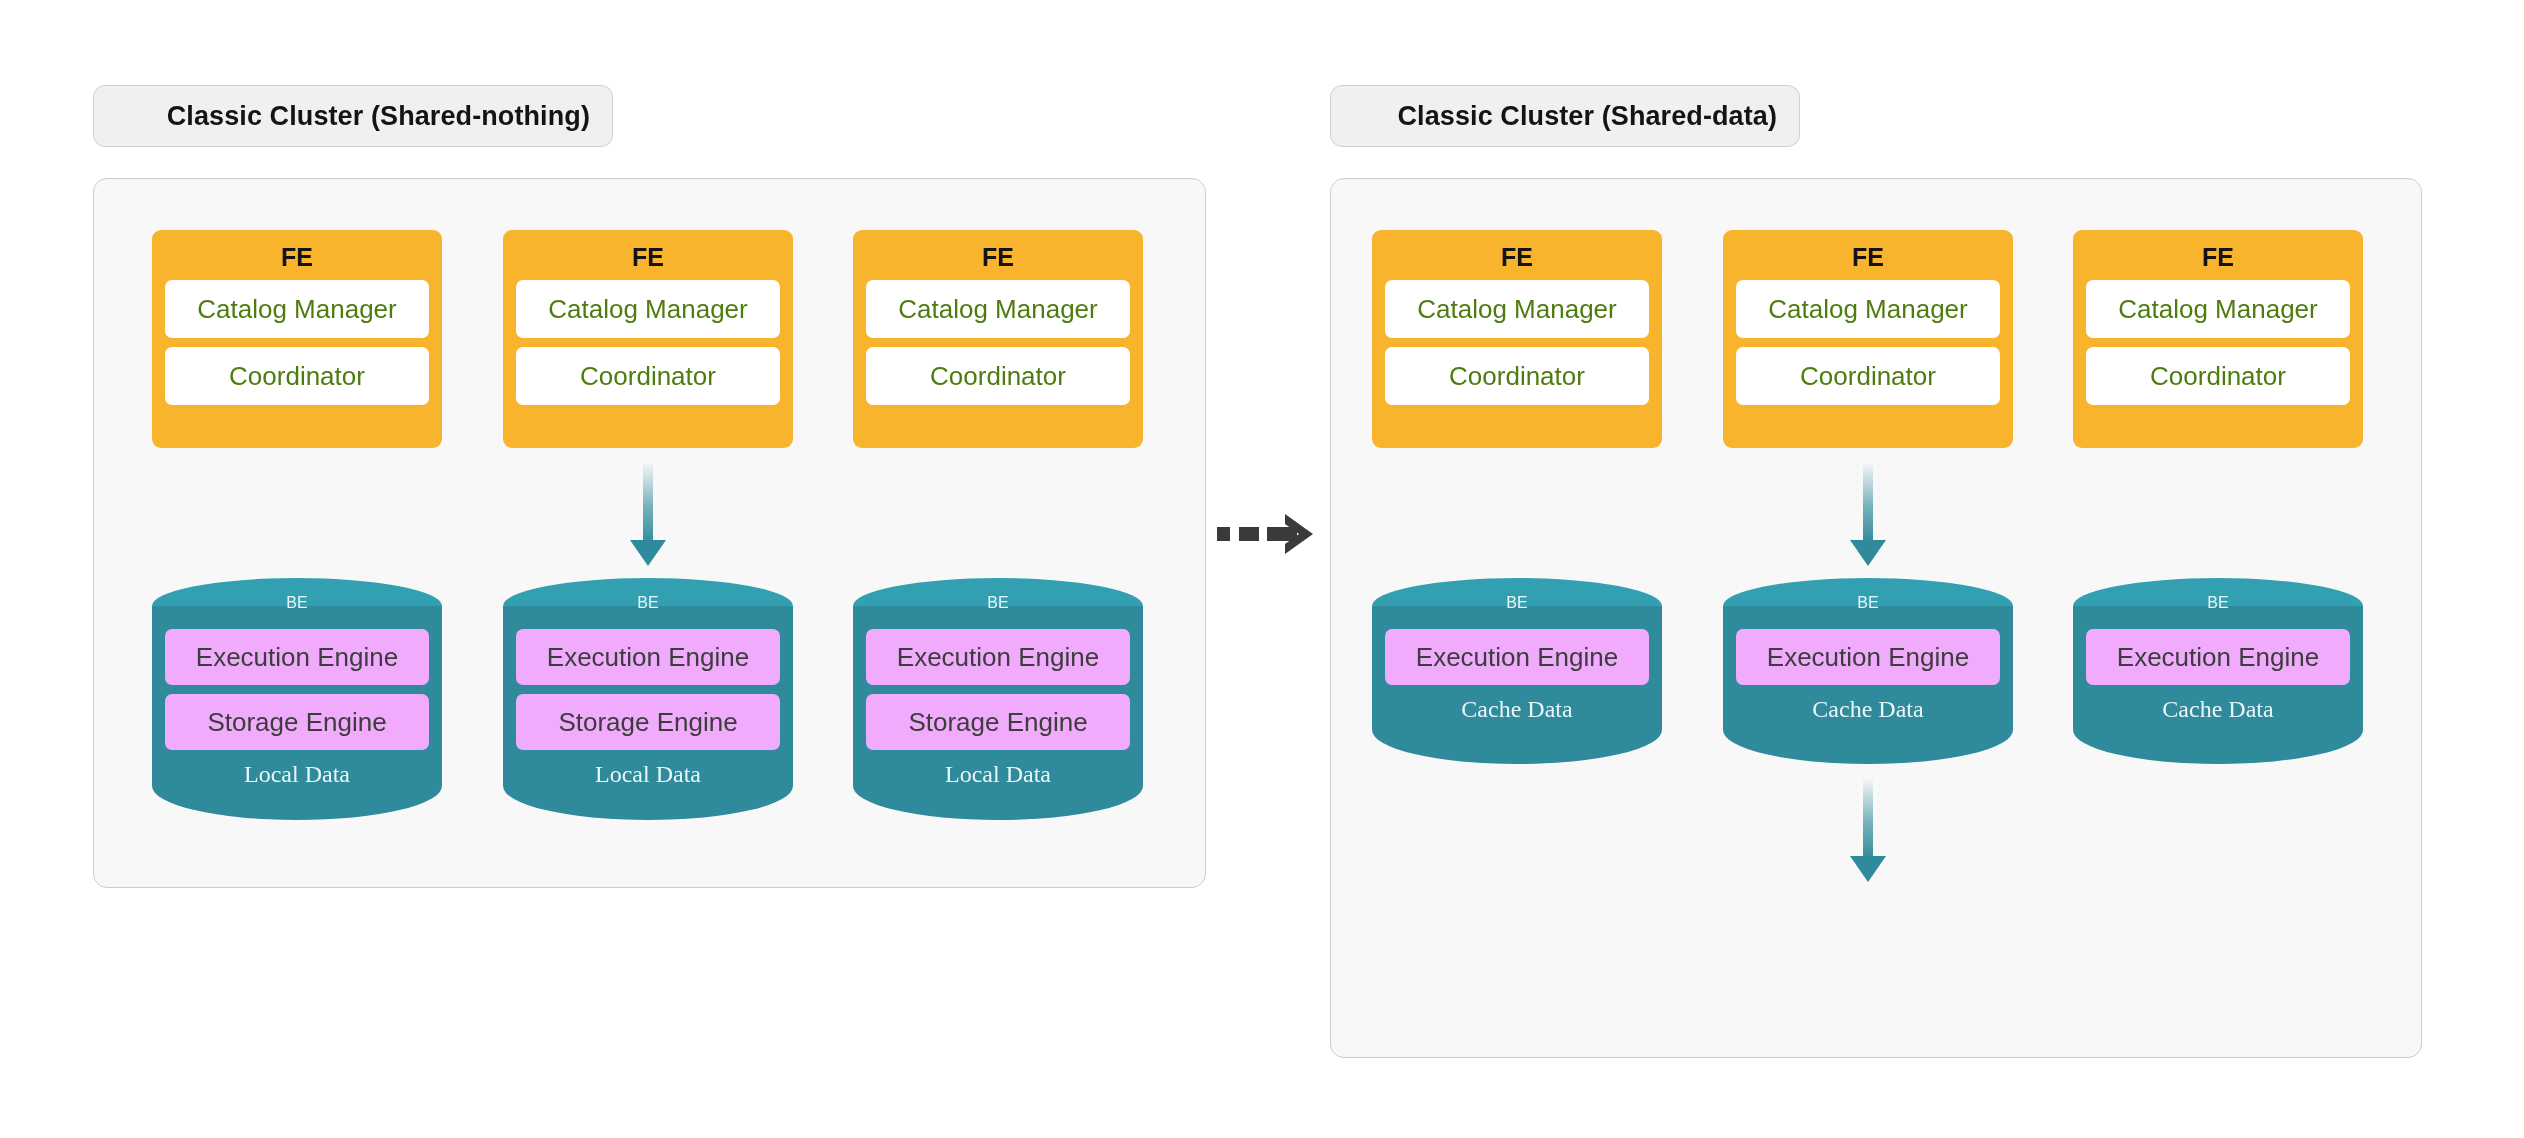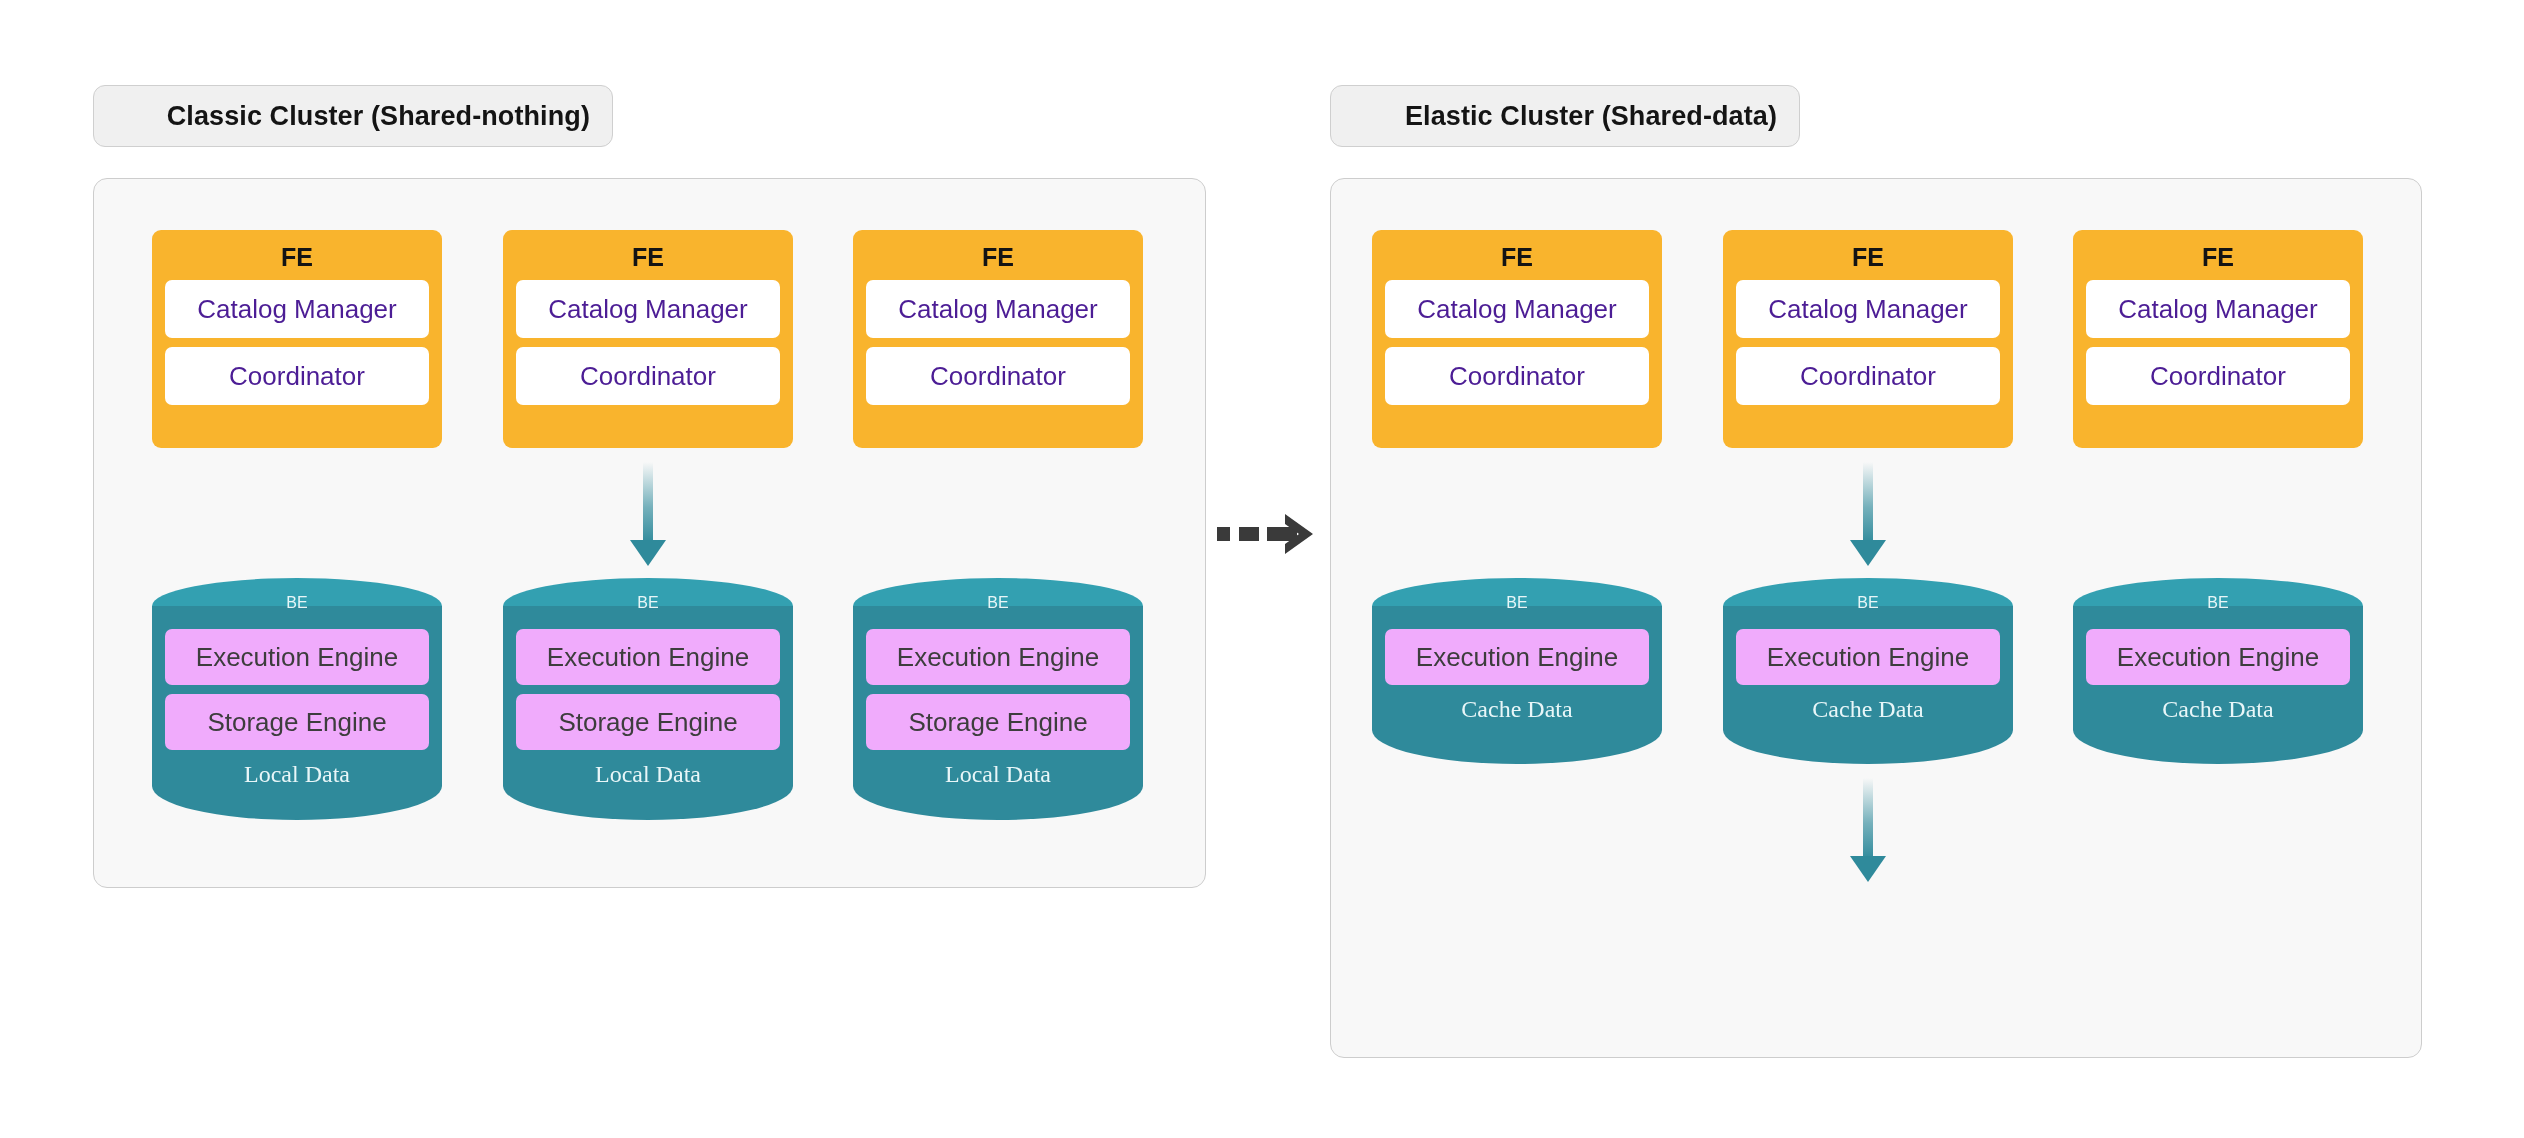--- a/index.html
+++ b/index.html
@@ -64,21 +64,21 @@
     margin-bottom: 6px;
   }
   .fe-slot {
     background: #ffffff;
     border-radius: 7px;
     height: 58px;
     display: flex;
     align-items: center;
     justify-content: center;
     font-size: 26px;
-    color: #4c1d95;
+    color: #4d7c0f;
     margin-bottom: 9px;
   }
   .fe-slot:last-child { margin-bottom: 0; }
 
   
   .be-node { position: absolute; }
 
   .be-cyl-top {
     position: absolute;
     left: 0;
@@ -227,21 +227,21 @@
   </div>
 
   <svg class="arrow-dashed" style="left:1213px; top:500px;" width="105" height="70" viewBox="0 0 105 70">
     <rect x="4" y="27" width="13" height="14" fill="#3a3a3a"></rect>
     <rect x="26" y="27" width="20" height="14" fill="#3a3a3a"></rect>
     <rect x="54" y="27" width="30" height="14" fill="#3a3a3a"></rect>
     <path d="M 72 14 L 100 34 L 72 54 L 72 44 L 86 34 L 72 24 Z" fill="#3a3a3a"></path>
   </svg>
 
   <div class="title-badge" style="left:1330px; top:85px; width:470px;">
-    <span>Elastic Cluster (Shared-data)</span>
+    <span>Classic Cluster (Shared-data)</span>
   </div>
 
   <div class="cluster-box" style="left:1330px; top:178px; width:1092px; height:880px;"></div>
 
   <div class="fe-node" style="left:1372px; top:230px; width:290px; height:218px;">
     <div class="fe-title">FE</div>
     <div class="fe-slot">Catalog Manager</div>
     <div class="fe-slot">Coordinator</div>
   </div>
 

